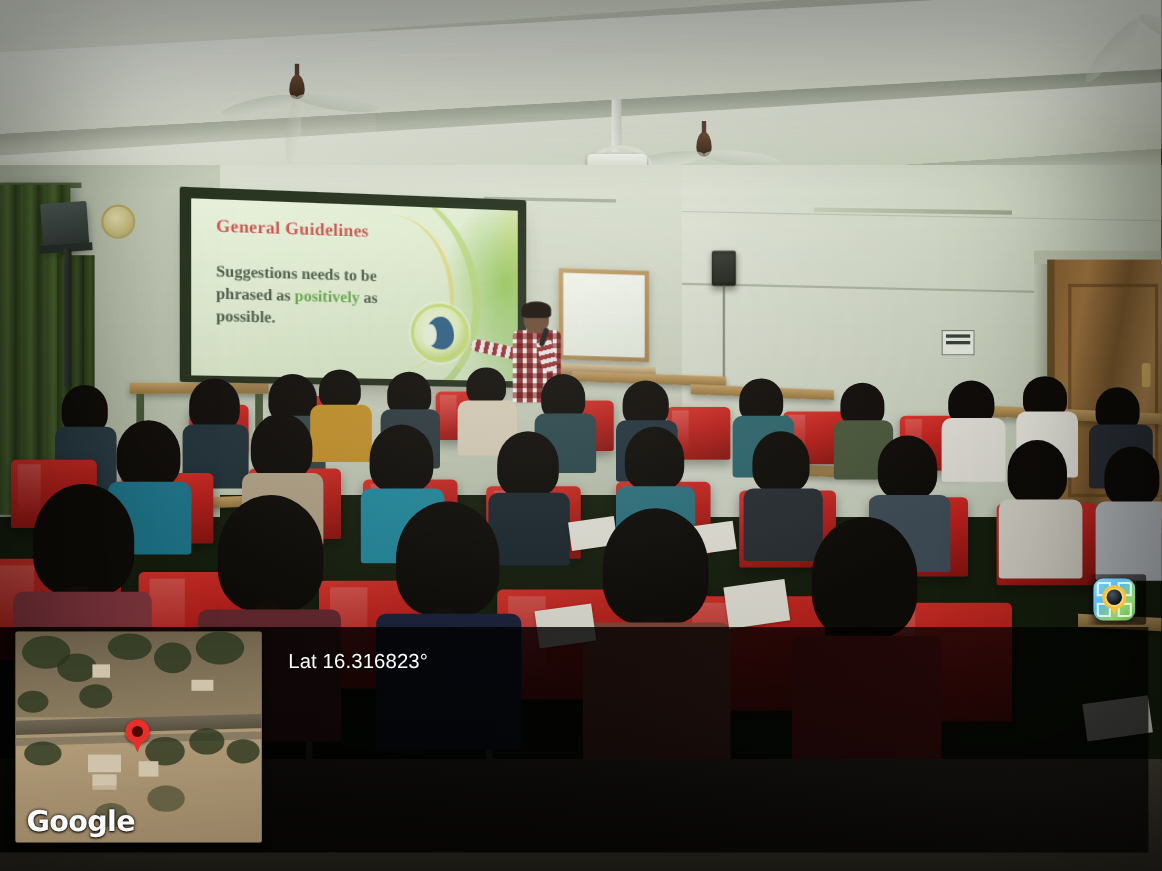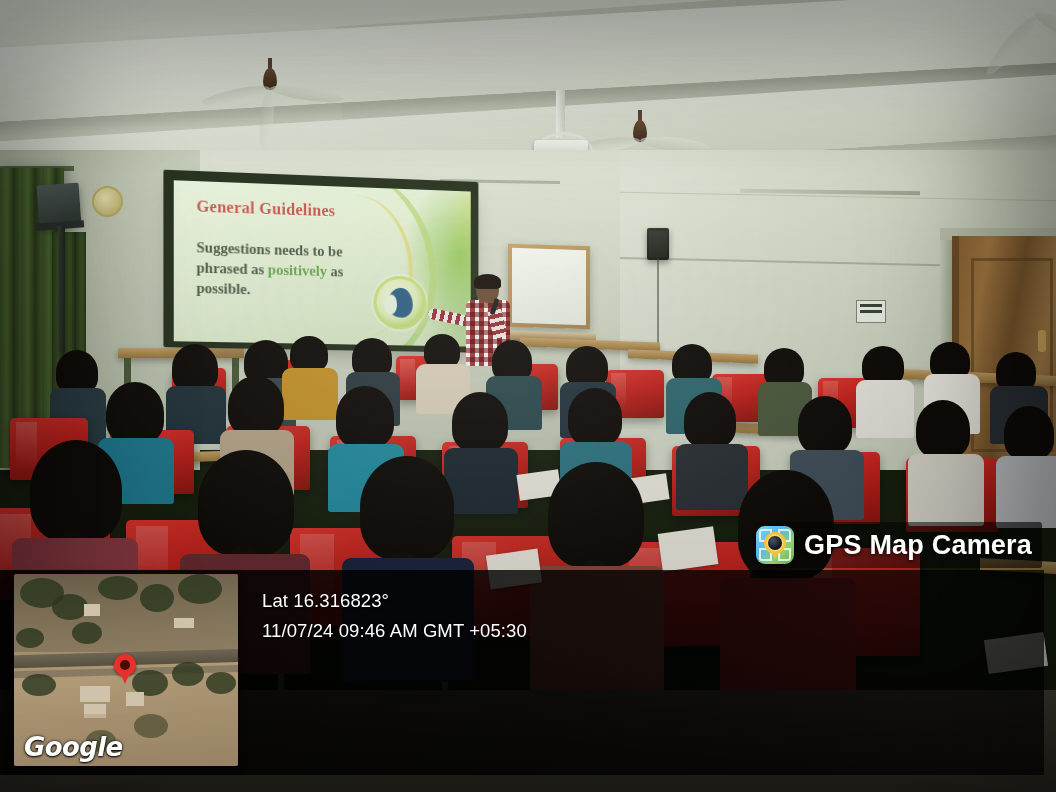--- a/index.html
+++ b/index.html
@@ -349,21 +349,20 @@
   }
   .mt-pin:after{
     content:"";position:absolute;left:50%;margin-left:-6px;top:16px;
     border-left:6px solid transparent;border-right:6px solid transparent;border-top:14px solid #e8302a;
   }
   .mt-pin i{position:absolute;left:6px;top:6px;width:10px;height:10px;border-radius:50%;background:#4a0b08;}
   .mt-google{
     position:absolute;left:10px;bottom:4px;font-size:26px;font-weight:bold;color:#fff;
     font-family:"DejaVu Sans",sans-serif;letter-spacing:-.6px;
     text-shadow:0 0 3px rgba(0,0,0,.95),0 1px 2px rgba(0,0,0,.9);
-    font-style:italic;
   }
 
   .gps-text{padding:16px 0 0 24px;color:#fff;flex:1;min-width:0;}
   .gps-title{
     font-size:25px;font-weight:bold;line-height:34px;letter-spacing:.1px;
     text-shadow:0 1px 3px rgba(0,0,0,.8);
   }
   .gps-line{
     font-size:18.5px;line-height:30px;letter-spacing:.1px;
     text-shadow:0 1px 3px rgba(0,0,0,.8);
@@ -652,21 +651,20 @@
 
   <div class="brand">
     <div class="brand-icon">
       <span class="corner bi-tl"></span>
         <span class="corner bi-tr"></span>
       <span class="corner bi-bl"></span>
         <span class="corner bi-br"></span>
       <span class="pin"></span>
       <span class="lens"></span>
     </div>
-    <div class="brand-text">GPS Map Camera</div>
   </div>
 
   <div class="gps-panel">
     <div class="gps-inner">
 
       <div class="map-thumb">
         <div class="mt-field" style="left:0;top:0;width:224px;height:78px;background:rgba(92,84,62,.35);"></div>
         <div class="mt-veg" style="left:6px;top:4px;width:44px;height:30px;"></div>
         <div class="mt-veg" style="left:38px;top:20px;width:36px;height:26px;"></div>
         <div class="mt-veg" style="left:84px;top:2px;width:40px;height:24px;"></div>
@@ -689,19 +687,18 @@
         <div class="mt-veg" style="left:72px;top:156px;width:30px;height:22px;"></div>
         <div class="mt-field" style="left:0;top:140px;width:224px;height:52px;background:rgba(165,142,110,.35);"></div>
         <div class="mt-pin">
             <i></i>
           </div>
         <div class="mt-google">Google</div>
       </div>
 
       <div class="gps-text">
         <div class="gps-line">Lat 16.316823°</div>
-        <div class="gps-line">11/07/24 09:46 AM GMT +05:30</div>
       </div>
 
     </div>
   </div>
 
 </div>
 
 </body></html>

